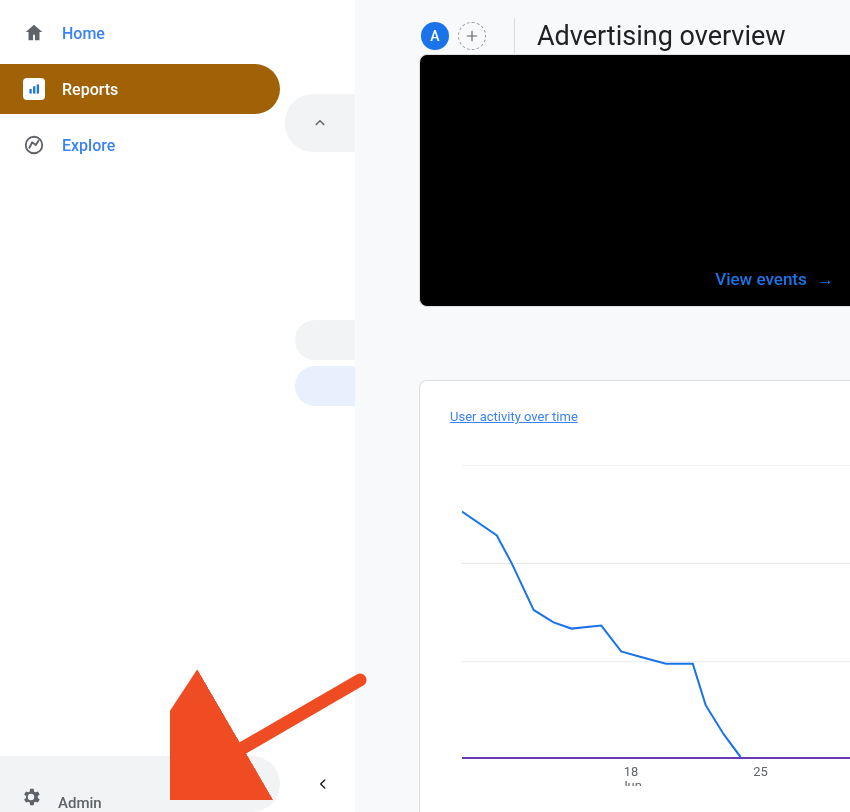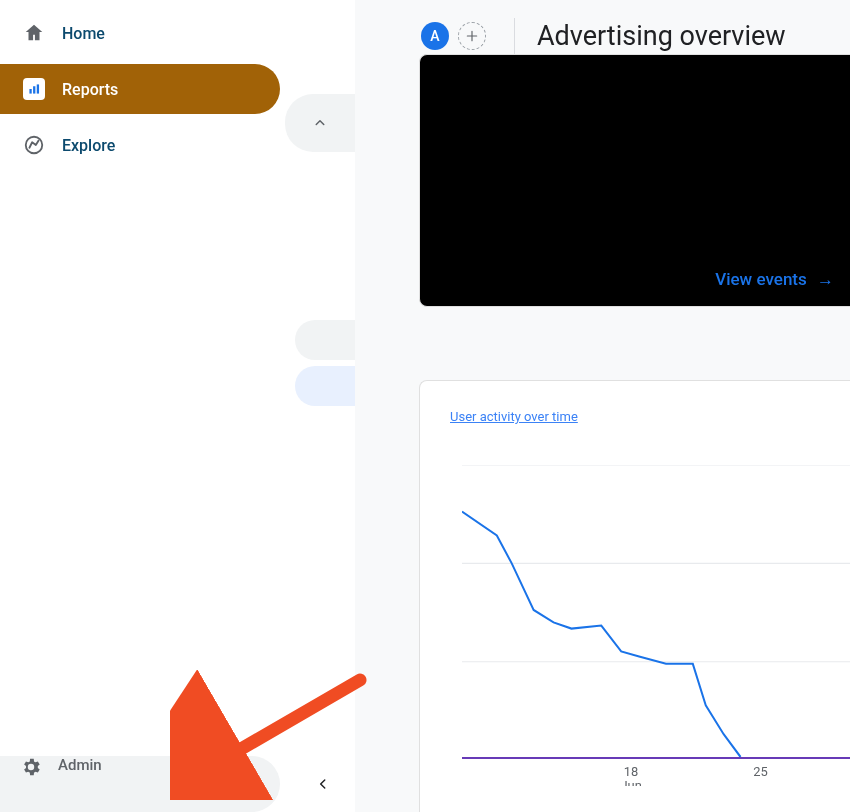--- a/index.html
+++ b/index.html
@@ -41,33 +41,33 @@
       height: 24px;
       display: flex;
       align-items: center;
       justify-content: center;
       flex-shrink: 0;
     }
     .nav-item .label {
       margin-left: 16px;
       font-size: 16px;
       font-weight: 500;
-      color: #0c4a6e;
+      color: #3b82f6;
     }
     .nav-item.active { background: #a16207; }
     .nav-item.active .label { color: #fff; }
     .nav-item.active .icon svg { fill: #fff; }
     .nav-item.active .icon-wrap { background: #fff; border-radius: 4px; }
 
     .nav-bottom {
       margin-top: auto;
     }
     .admin-item {
       display: flex;
-      align-items: flex-start;
+      align-items: flex-end;
       height: 56px;
       padding-left: 20px;
       border-radius: 0 28px 28px 0;
       background: #f1f3f4;
       width: 280px;
       cursor: pointer;
       margin-bottom: 0;
     }
     .admin-item .label {
       margin-left: 16px;

